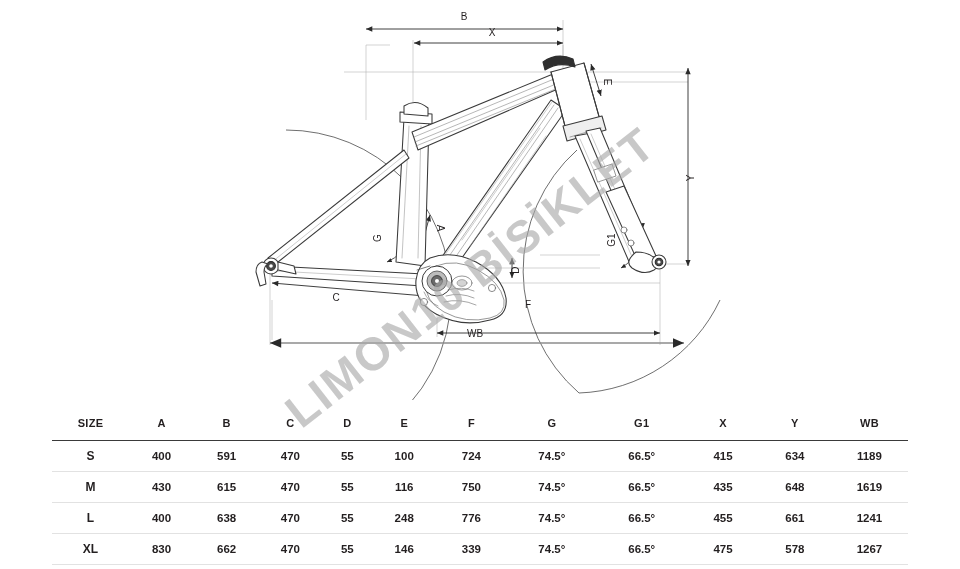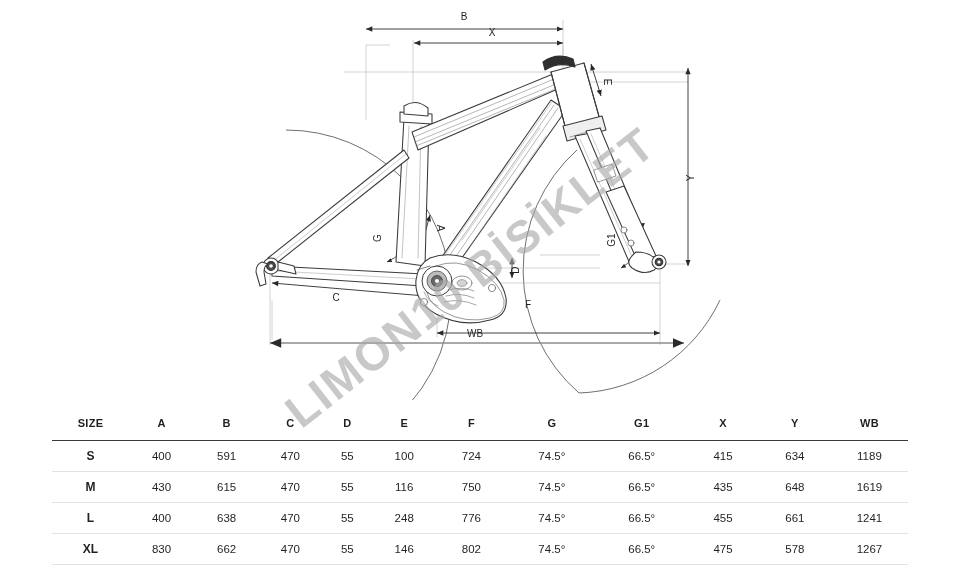--- a/index.html
+++ b/index.html
@@ -77,21 +77,21 @@
   }
   table.spec thead th {
     font-weight: bold;
     font-size: 11px;
     letter-spacing: 0.3px;
     height: 34px;
     border-bottom: 1.6px solid #3a3a3a;
   }
   table.spec tbody td {
     border-bottom: 1px solid #e2e2e2;
-    font-weight: normal;
+    font-weight: bold;
   }
   table.spec tbody td.size-cell {
     font-weight: bold;
     font-size: 12px;
   }
   table.spec col.c-size  { width: 9.0%; }
   table.spec col.c-a     { width: 7.6%; }
   table.spec col.c-b     { width: 7.6%; }
   table.spec col.c-c     { width: 7.3%; }
   table.spec col.c-d     { width: 6.0%; }
@@ -364,21 +364,21 @@
         <td>661</td>
         <td>1241</td>
       </tr>
       <tr>
         <td class="size-cell">XL</td>
         <td>830</td>
         <td>662</td>
         <td>470</td>
         <td>55</td>
         <td>146</td>
-        <td>802</td>
+        <td>339</td>
         <td>74.5°</td>
         <td>66.5°</td>
         <td>475</td>
         <td>578</td>
         <td>1267</td>
       </tr>
     </tbody>
   </table>
 </div>
 

